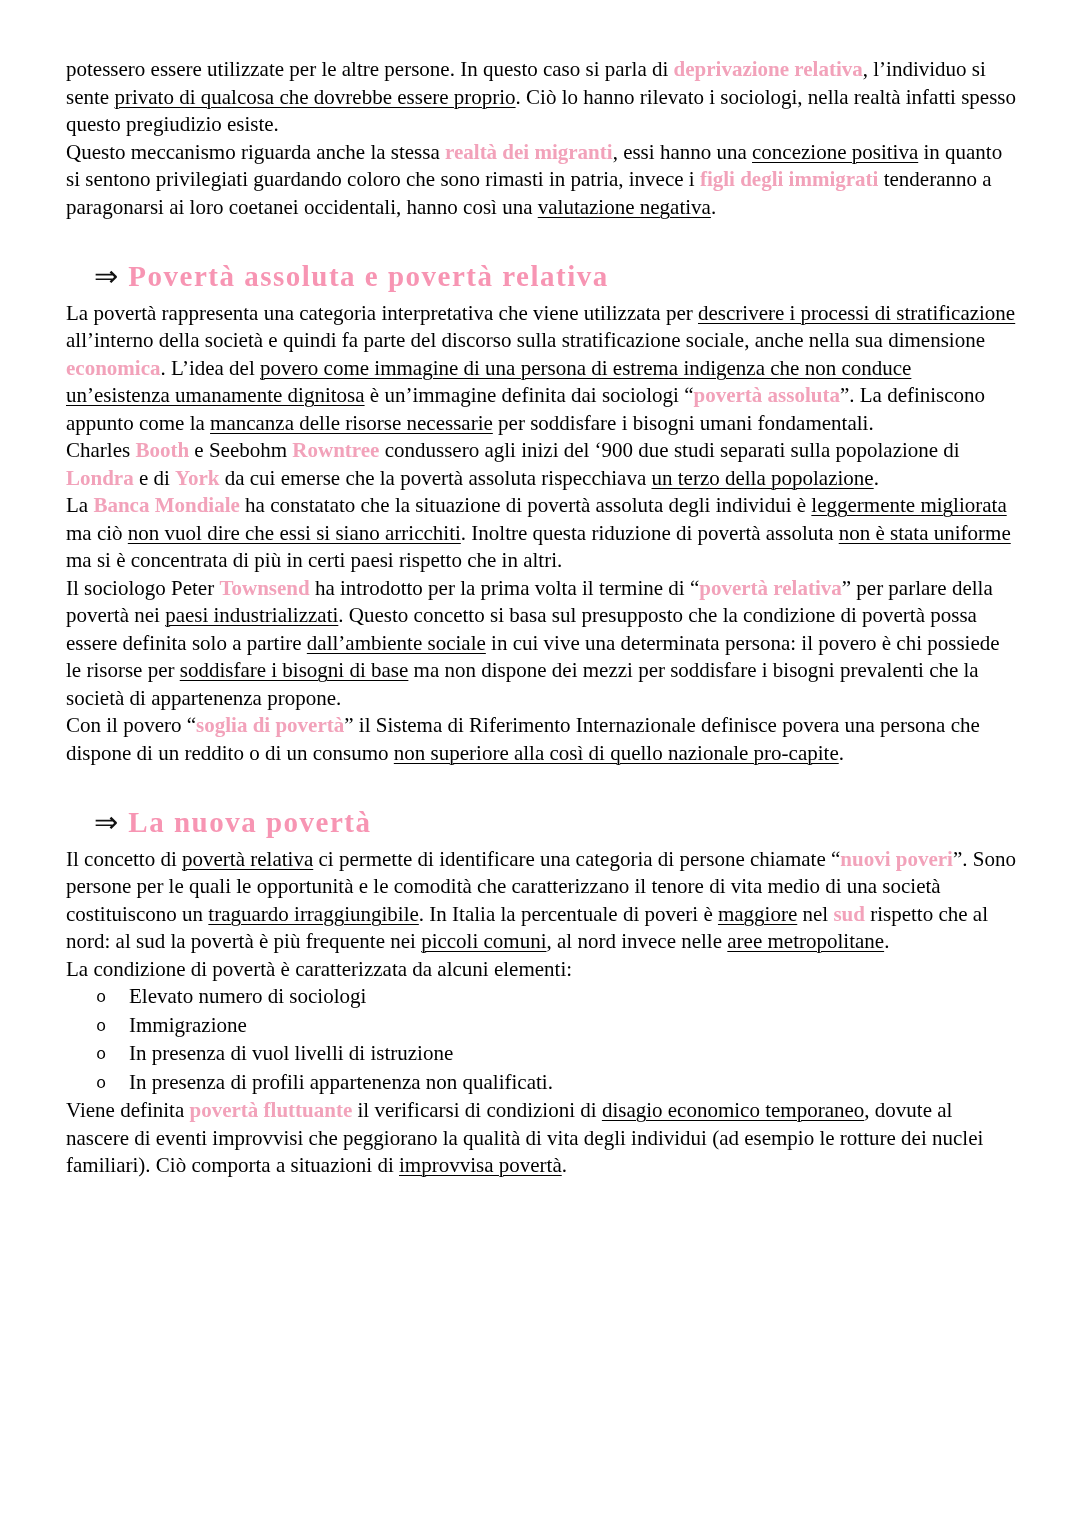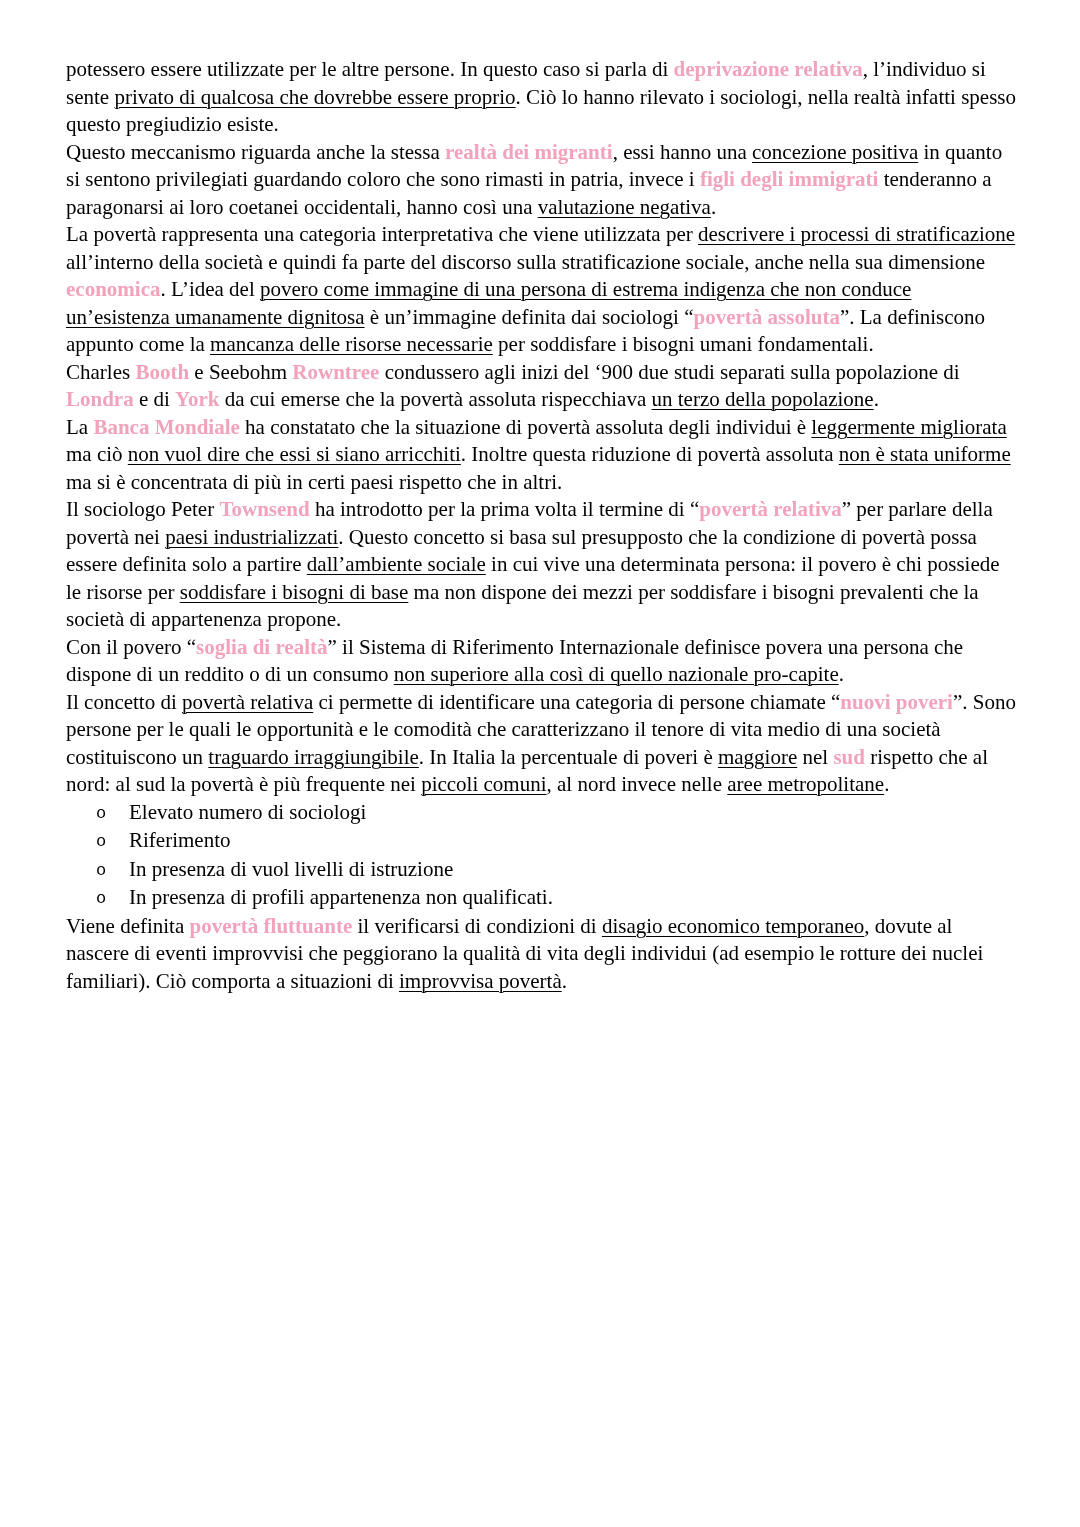--- a/index.html
+++ b/index.html
@@ -66,33 +66,36 @@
   }
   .bullet-text { flex: 1; }
 </style>
 </head>
 <body>
 
 <div class="page">
   <div class="doc">
       <div class="para"><span>potessero essere utilizzate per le altre persone. In questo caso si parla di </span><span class="pink">deprivazione relativa</span><span>, l’individuo si sente </span><span class="und">privato di qualcosa che dovrebbe essere proprio</span><span>. Ciò lo hanno rilevato i sociologi, nella realtà infatti spesso questo pregiudizio esiste.</span></div>
       <div class="para"><span>Questo meccanismo riguarda anche la stessa </span><span class="pink">realtà dei migranti</span><span>, essi hanno una </span><span class="und">concezione positiva</span><span> in quanto si sentono privilegiati guardando coloro che sono rimasti in patria, invece i </span><span class="pink">figli degli immigrati</span><span> tenderanno a paragonarsi ai loro coetanei occidentali, hanno così una </span><span class="und">valutazione negativa</span><span>.</span></div>
+      <div class="heading"><span class="arrow">⇒</span><span class="htext">Povertà assoluta e povertà relativa</span></div>
       <div class="para"><span>La povertà rappresenta una categoria interpretativa che viene utilizzata per </span><span class="und">descrivere i processi di stratificazione</span><span> all’interno della società e quindi fa parte del discorso sulla stratificazione sociale, anche nella sua dimensione </span><span class="pink">economica</span><span>. L’idea del </span><span class="und">povero come immagine di una persona di estrema indigenza che non conduce un’esistenza umanamente dignitosa</span><span> è un’immagine definita dai sociologi “</span><span class="pink">povertà assoluta</span><span>”. La definiscono appunto come la </span><span class="und">mancanza delle risorse necessarie</span><span> per soddisfare i bisogni umani fondamentali.</span></div>
       <div class="para"><span>Charles </span><span class="pink">Booth</span><span> e Seebohm </span><span class="pink">Rowntree</span><span> condussero agli inizi del ‘900 due studi separati sulla popolazione di </span><span class="pink">Londra</span><span> e di </span><span class="pink">York</span><span> da cui emerse che la povertà assoluta rispecchiava </span><span class="und">un terzo della popolazione</span><span>.</span></div>
       <div class="para"><span>La </span><span class="pink">Banca Mondiale</span><span> ha constatato che la situazione di povertà assoluta degli individui è </span><span class="und">leggermente migliorata</span><span> ma ciò </span><span class="und">non vuol dire che essi si siano arricchiti</span><span>. Inoltre questa riduzione di povertà assoluta </span><span class="und">non è stata uniforme</span><span> ma si è concentrata di più in certi paesi rispetto che in altri.</span></div>
       <div class="para"><span>Il sociologo Peter </span><span class="pink">Townsend</span><span> ha introdotto per la prima volta il termine di “</span><span class="pink">povertà relativa</span><span>” per parlare della povertà nei </span><span class="und">paesi industrializzati</span><span>. Questo concetto si basa sul presupposto che la condizione di povertà possa essere definita solo a partire </span><span class="und">dall’ambiente sociale</span><span> in cui vive una determinata persona: il povero è chi possiede le risorse per </span><span class="und">soddisfare i bisogni di base</span><span> ma non dispone dei mezzi per soddisfare i bisogni prevalenti che la società di appartenenza propone.</span></div>
-      <div class="para"><span>Con il povero “</span><span class="pink">soglia di realtà</span><span>” il Sistema di Riferimento Internazionale definisce povera una persona che dispone di un reddito o di un consumo </span><span class="und">non superiore alla così di quello nazionale pro-capite</span><span>.</span></div>
+      <div class="para"><span>Con il povero “</span><span class="pink">soglia di povertà</span><span>” il Sistema di Riferimento Internazionale definisce povera una persona che dispone di un reddito o di un consumo </span><span class="und">non superiore alla così di quello nazionale pro-capite</span><span>.</span></div>
+      <div class="heading"><span class="arrow">⇒</span><span class="htext">La nuova povertà</span></div>
       <div class="para"><span>Il concetto di </span><span class="und">povertà relativa</span><span> ci permette di identificare una categoria di persone chiamate “</span><span class="pink">nuovi poveri</span><span>”. Sono persone per le quali le opportunità e le comodità che caratterizzano il tenore di vita medio di una società costituiscono un </span><span class="und">traguardo irraggiungibile</span><span>. In Italia la percentuale di poveri è </span><span class="und">maggiore</span><span> nel </span><span class="pink">sud</span><span> rispetto che al nord: al sud la povertà è più frequente nei </span><span class="und">piccoli comuni</span><span>, al nord invece nelle </span><span class="und">aree metropolitane</span><span>.</span></div>
+      <div class="para"><span>La condizione di povertà è caratterizzata da alcuni elementi:</span></div>
       <div class="bullet-row">
         <span class="bullet-marker">o</span>
         <span class="bullet-text">Elevato numero di sociologi</span>
       </div>
       <div class="bullet-row">
         <span class="bullet-marker">o</span>
-        <span class="bullet-text">Riferimento</span>
+        <span class="bullet-text">Immigrazione</span>
       </div>
       <div class="bullet-row">
         <span class="bullet-marker">o</span>
         <span class="bullet-text">In presenza di vuol livelli di istruzione</span>
       </div>
       <div class="bullet-row">
         <span class="bullet-marker">o</span>
         <span class="bullet-text">In presenza di profili appartenenza non qualificati.</span>
       </div>
       <div class="para"><span>Viene definita </span><span class="pink">povertà fluttuante</span><span> il verificarsi di condizioni di </span><span class="und">disagio economico temporaneo</span><span>, dovute al nascere di eventi improvvisi che peggiorano la qualità di vita degli individui (ad esempio le rotture dei nuclei familiari). Ciò comporta a situazioni di </span><span class="und">improvvisa povertà</span><span>.</span></div>

